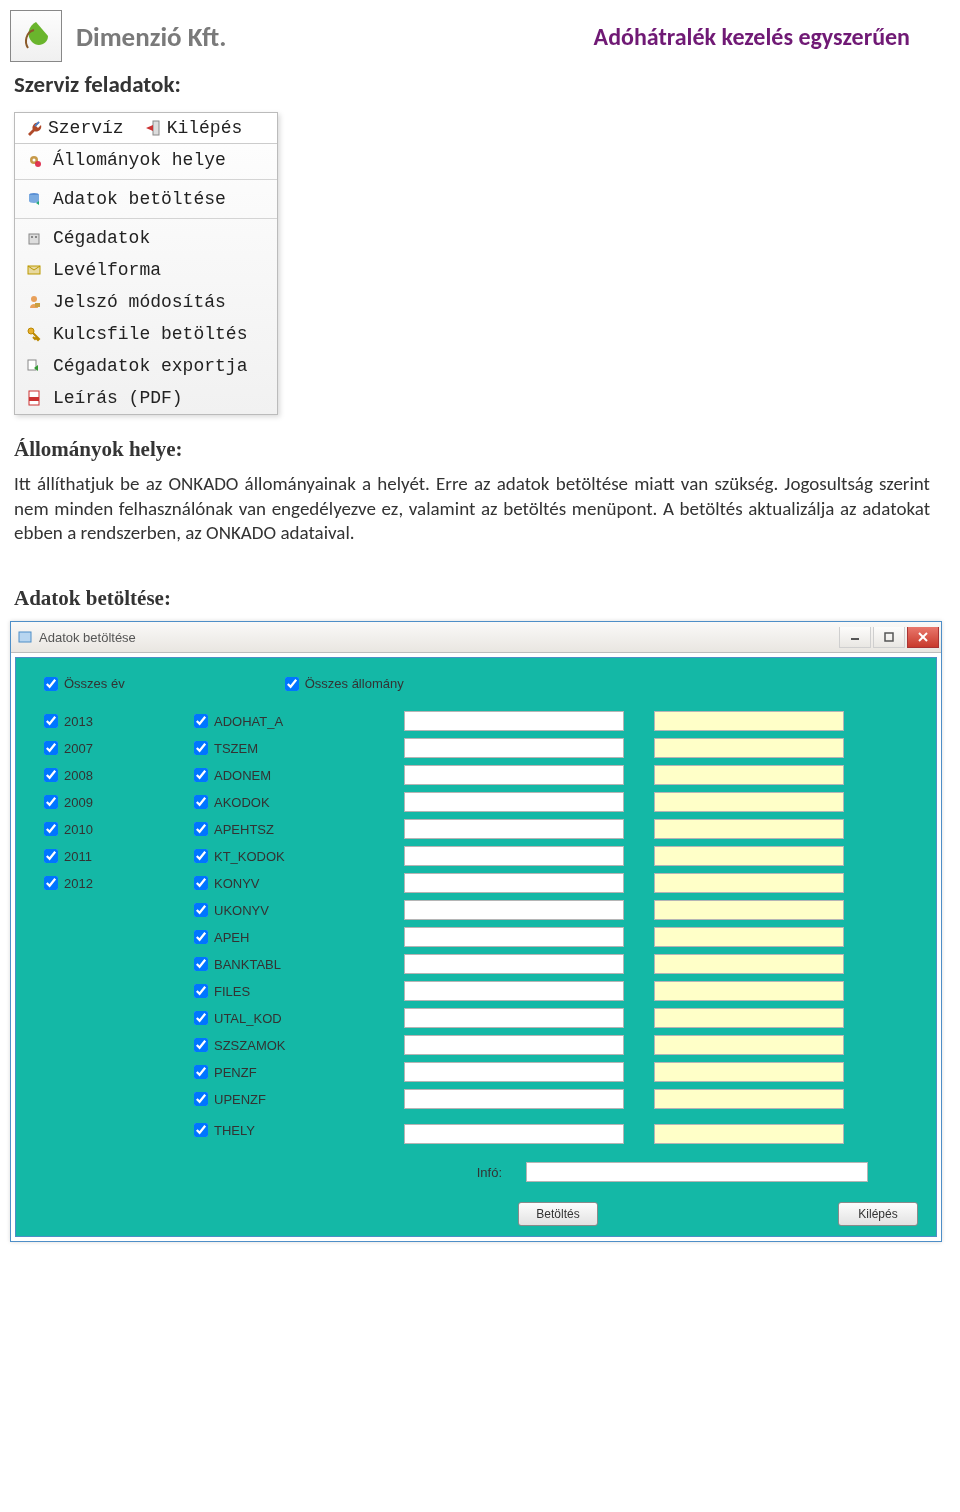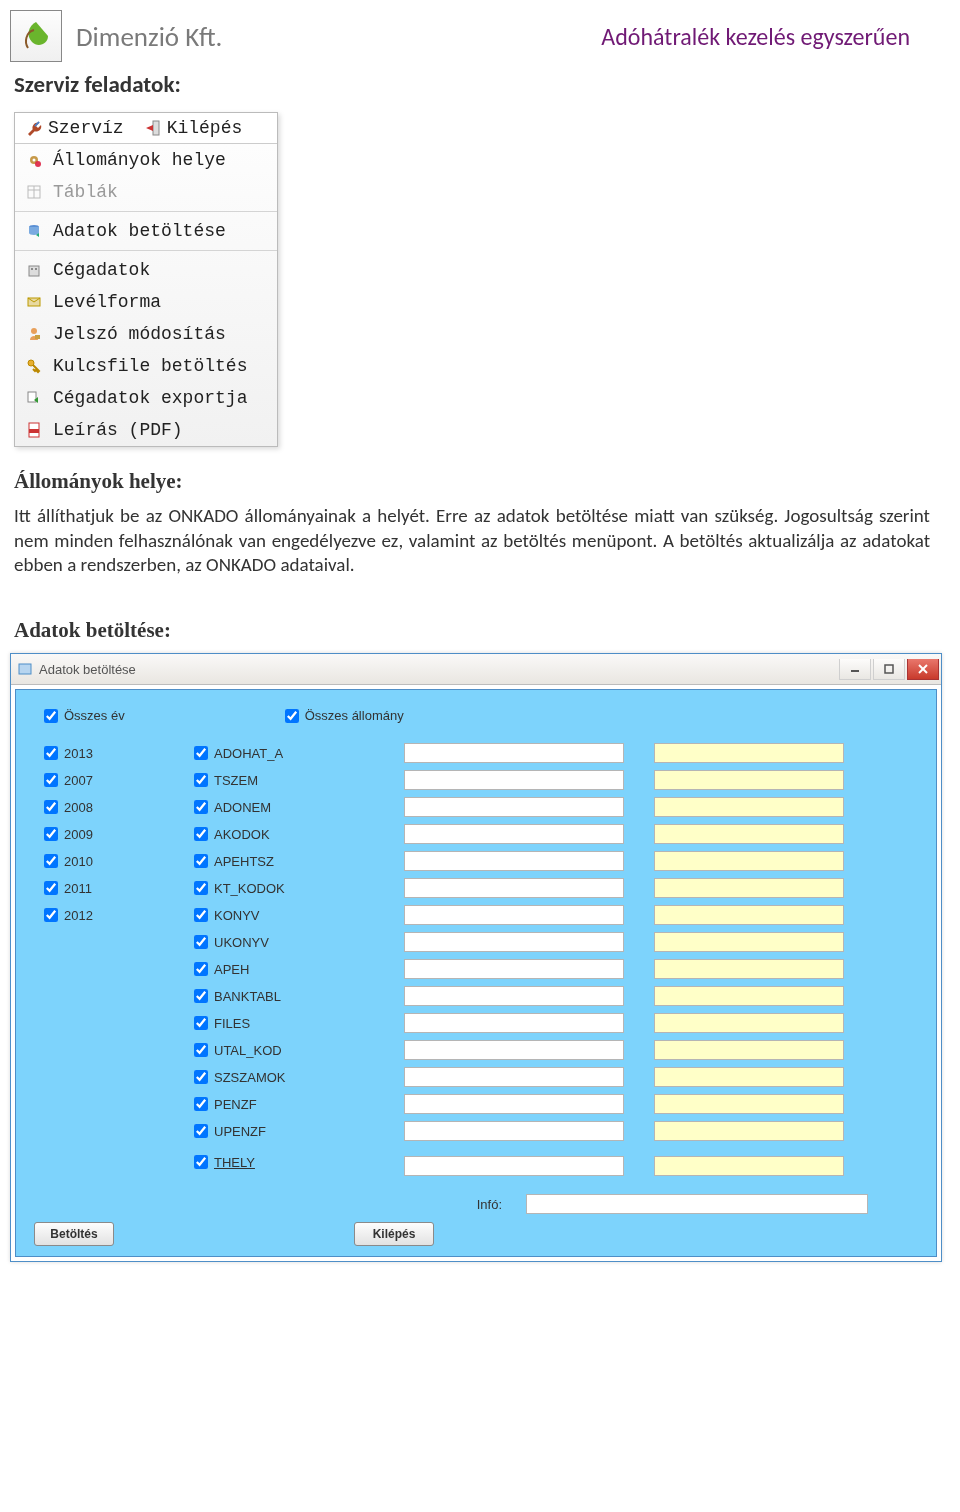--- a/index.html
+++ b/index.html
@@ -7,20 +7,21 @@
     padding: 0;
     font-family: Calibri, Arial, sans-serif;
     background: #fff;
     color: #333;
     width: 960px;
   }
   .header {
     display: flex;
     align-items: center;
     padding: 10px 20px 0 10px;
+    font-weight: bold;
   }
   .logo {
     width: 50px;
     height: 50px;
     border: 1px solid #888;
     background: linear-gradient(#fdfdfd,#f0f0f0);
     display:flex;align-items:center;justify-content:center;
     position:relative;
     overflow:hidden;
   }
@@ -112,21 +113,21 @@
     width:30px;height:20px;border:1px solid #cfcfcf;border-top:none;
     background:linear-gradient(#fdfcfb,#e9e7e3);
     display:flex;align-items:center;justify-content:center;
     margin-right:2px;
   }
   .winbtn.close{ background:linear-gradient(#e9776c,#c83a2c); border-color:#a33; }
   .win-body{
     border:1px solid #4e8ec7;
     margin:4px;
     padding:18px 18px 10px 18px;
-    background:#7dd3fc;
+    background:#14b8a6;
   }
   .masters{ display:flex; gap:160px; margin-bottom:20px; padding-left:10px;}
   .grid {
     display:grid;
     grid-template-columns: 120px 180px 220px 190px;
     column-gap: 30px;
     row-gap:7px;
     align-items:center;
     padding-left:10px;
   }
@@ -137,21 +138,21 @@
   .txt {
     height:18px;border:1px solid #b5b5b5;background:#fff;
   }
   .txt.y { background:#ffffc8; }
   .info-row{
     display:flex;justify-content:flex-end;align-items:center;gap:24px;
     margin-top:18px;padding-right:50px;
   }
   .info-row .txt{ width:340px; }
   .btn-row{
-    display:flex;gap:240px;justify-content:flex-start;margin-top:8px;font-weight:bold;
+    display:flex;gap:240px;justify-content:flex-end;margin-top:20px;
   }
   .btn{
     min-width:78px;height:22px;
     border:1px solid #8a8a8a;border-radius:3px;
     background:linear-gradient(#fdfdfd,#e2e2e2);
     font-size:12px;display:flex;align-items:center;justify-content:center;
   }
 </style>
 </head>
 <body>
@@ -193,30 +194,20 @@
   <div class="dropdown">
     <div class="dd-row">
       <span class="ico">
           <svg viewBox="0 0 16 16" width="16" height="16">
             <circle cx="8" cy="8" r="4" fill="#c79a4a"></circle>
             <circle cx="8" cy="8" r="1.5" fill="#fff"></circle>
             <circle cx="12" cy="12" r="3" fill="#d24" opacity="0.9"></circle>
           </svg>
         </span>
       <span>Állományok helye</span>
-    </div>
-    <div class="dd-row disabled">
-      <span class="ico">
-          <svg viewBox="0 0 16 16" width="16" height="16">
-            <rect x="2" y="2" width="12" height="12" fill="none" stroke="#bbb"></rect>
-            <line x1="2" y1="6" x2="14" y2="6" stroke="#bbb"></line>
-            <line x1="8" y1="2" x2="8" y2="14" stroke="#bbb"></line>
-          </svg>
-        </span>
-      <span>Táblák</span>
     </div>
     <div class="dd-sep"></div>
     <div class="dd-row">
       <span class="ico">
           <svg viewBox="0 0 16 16" width="16" height="16">
             <ellipse cx="8" cy="4" rx="5" ry="2" fill="#5a8fd4"></ellipse>
             <path d="M3 4v6c0 1.1 2.2 2 5 2s5-.9 5-2V4" fill="#7aaae0"></path>
             <path d="M10 12l3-2v4z" fill="#2a7"></path>
           </svg>
         </span>
@@ -447,21 +438,21 @@
         <div class="txt"></div>
         <div class="txt y"></div>
         <div></div>
         <label class="chk">
           <input type="checkbox" checked="" style="">
           <span>UPENZF</span>
         </label>
         <div class="txt"></div>
         <div class="txt y"></div>
         <div></div>
-        <label class="chk" style="margin-top: 0; text-decoration: underline;">
+        <label class="chk" style="margin-top: 0;">
           <input type="checkbox" checked="" style="">
           <span>THELY</span>
         </label>
         <div class="txt" style="margin-top: 8px;"></div>
         <div class="txt y" style="margin-top: 8px;"></div>
       </div>
 
     <div class="info-row">
       <span>Infó:</span>
       <div class="txt"></div>

